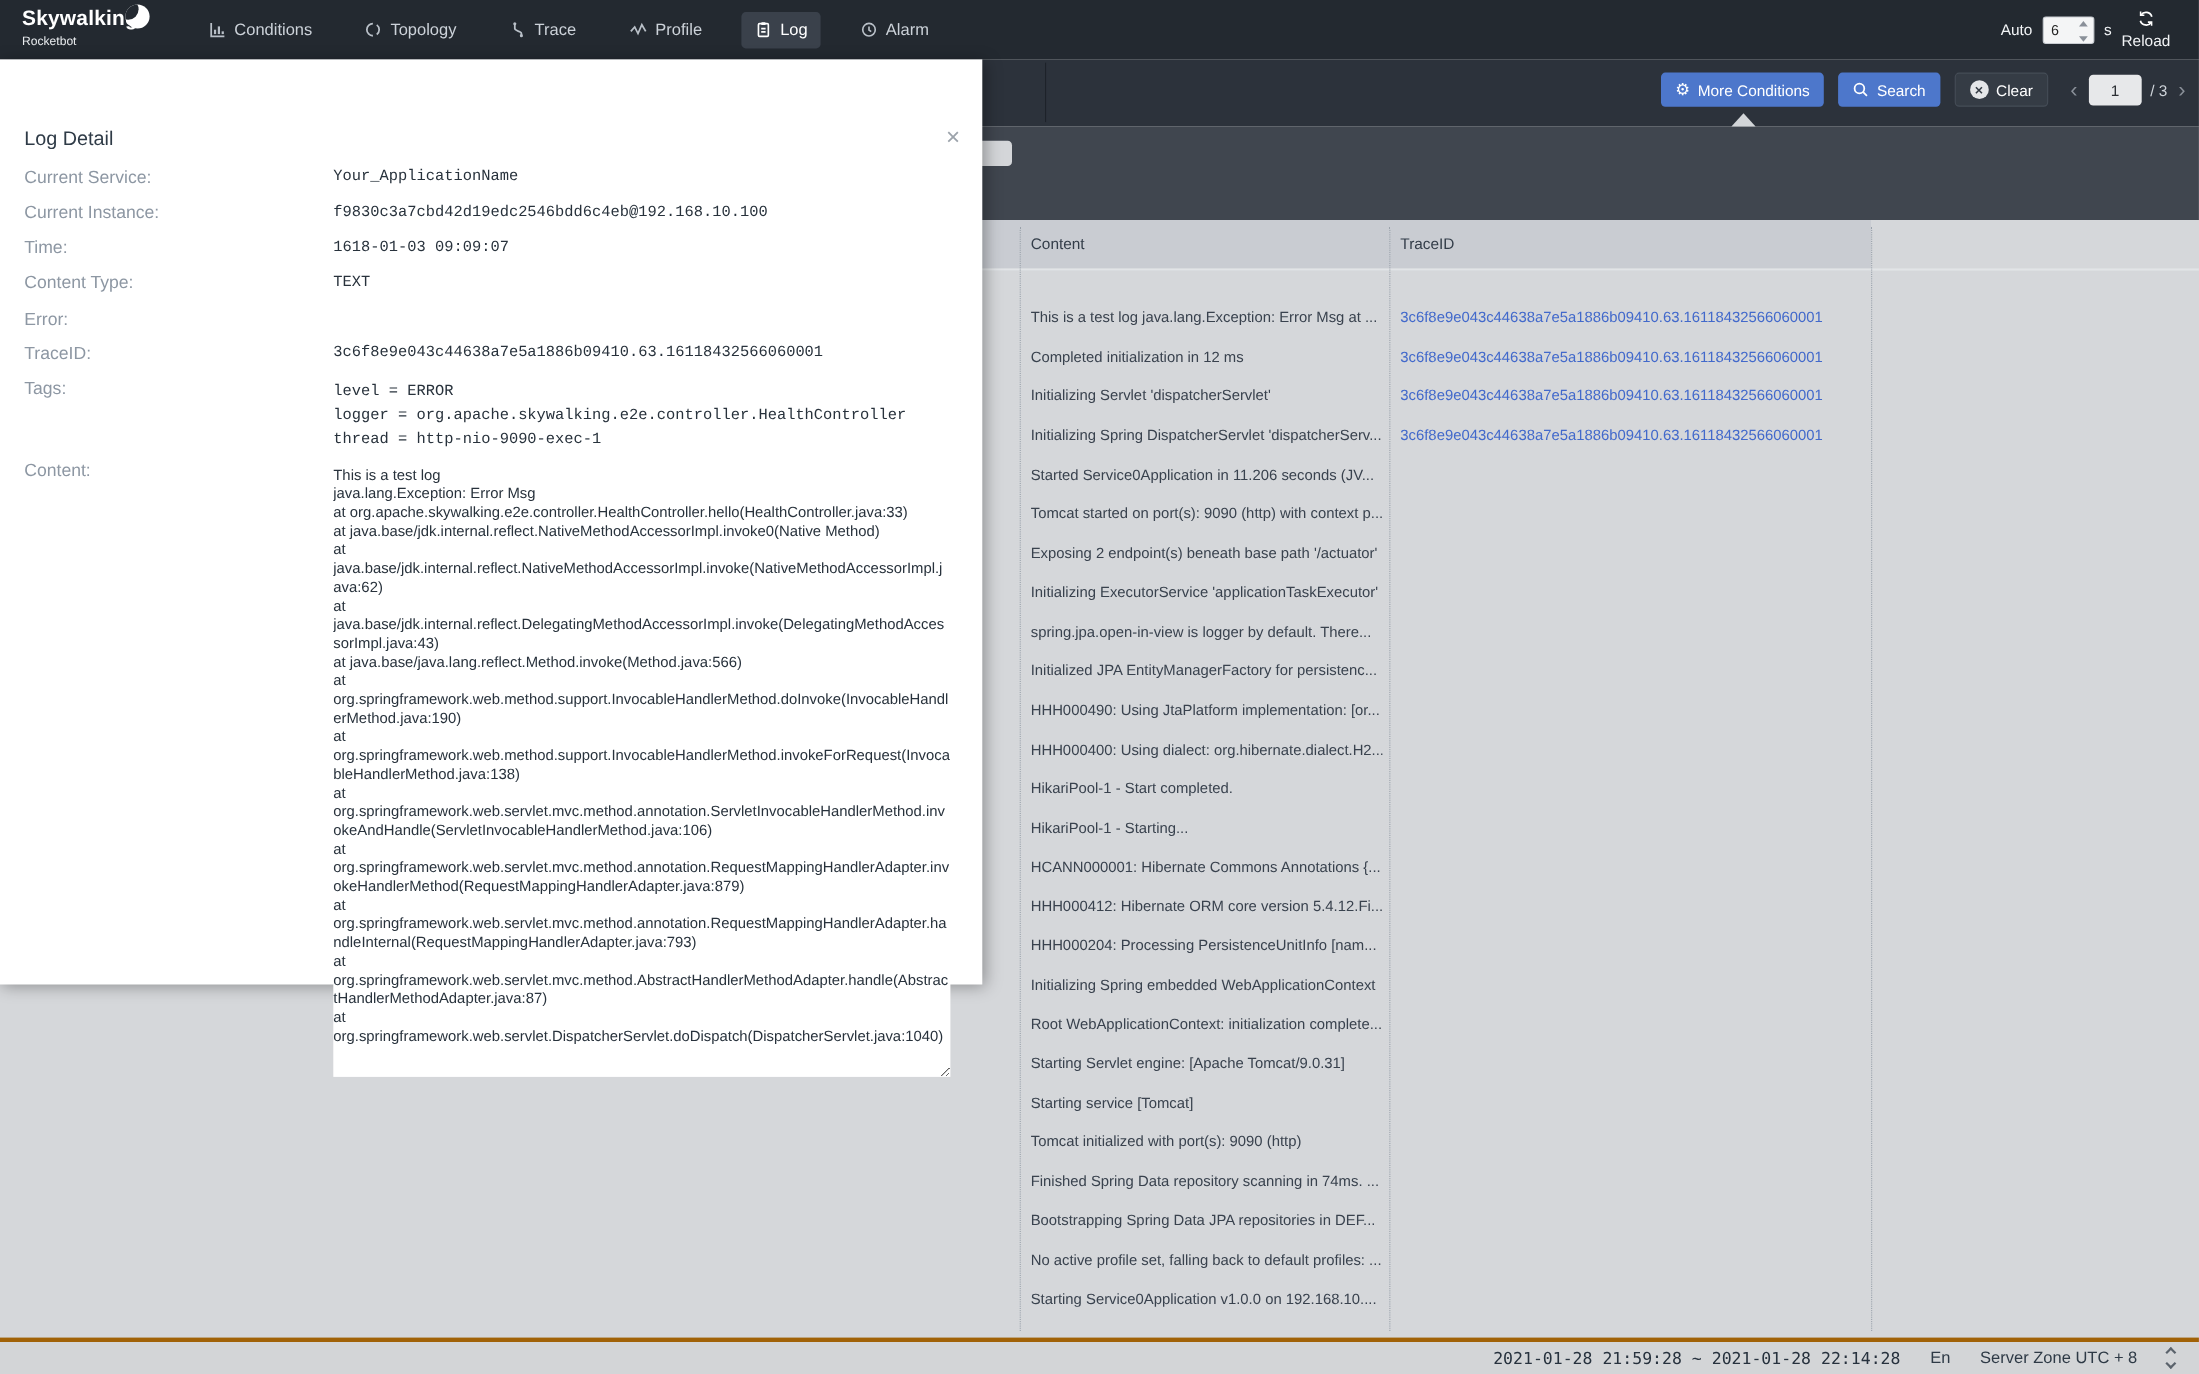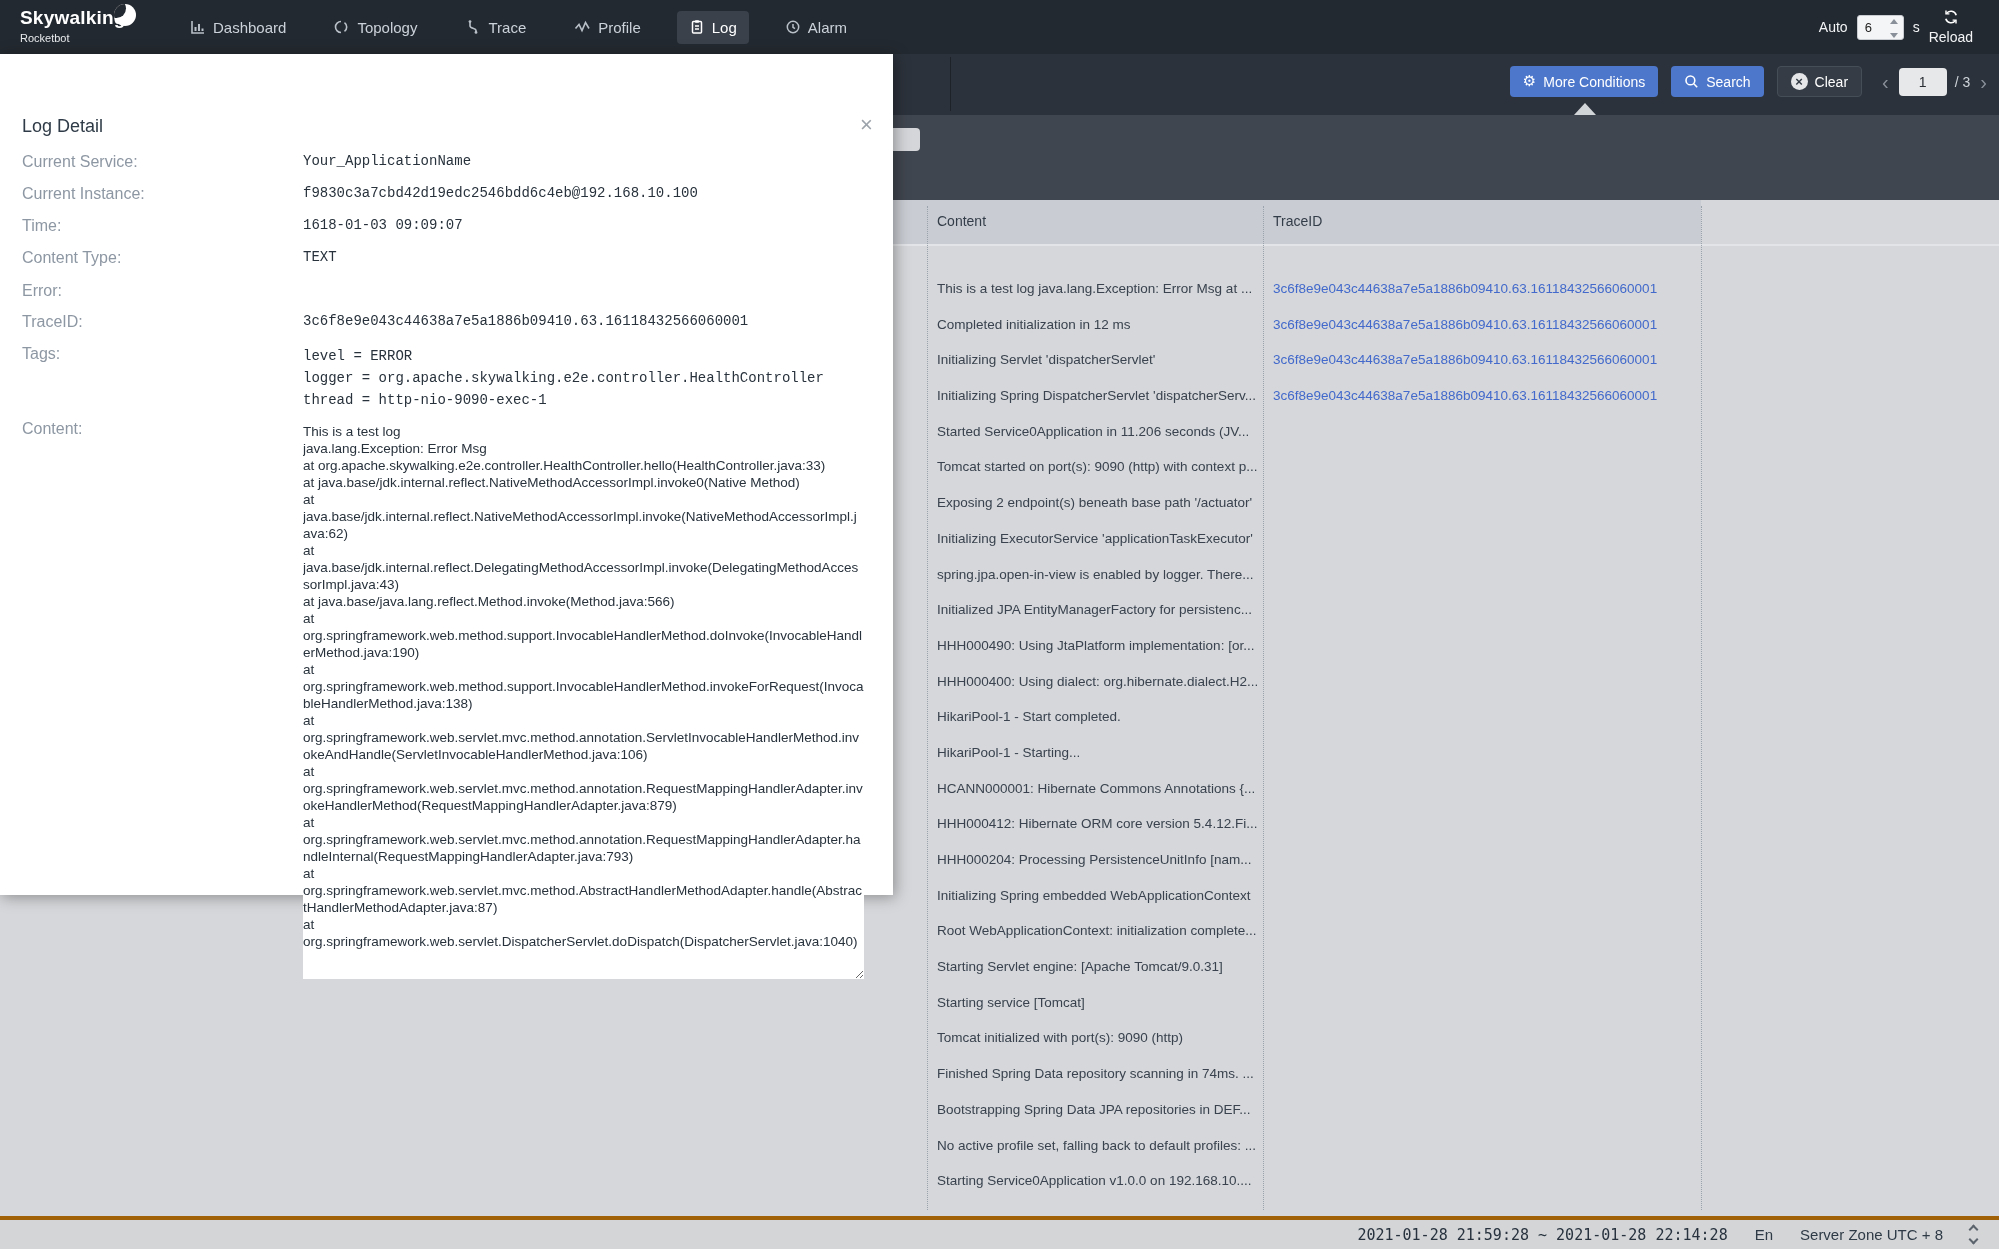--- a/index.html
+++ b/index.html
@@ -101,21 +101,21 @@
   <nav class="nav-items">
     <div class="nav-item">
       <span>
           <svg class="icon" width="16" height="16" viewBox="0 0 16 16" fill="none" stroke-width="1.6">
             <path d="M2 2v12h12"></path>
             <rect x="4.5" y="8" width="2" height="4" fill="#b9c0c8" stroke="none"></rect>
             <rect x="8" y="5" width="2" height="7" fill="#b9c0c8" stroke="none"></rect>
             <rect x="11.5" y="9.5" width="2" height="2.5" fill="#b9c0c8" stroke="none"></rect>
           </svg>
         </span>
-      <span>Dashboard</span>
+      <span>Conditions</span>
     </div>
     <div class="nav-item">
       <span>
           <svg class="icon" width="16" height="16" viewBox="0 0 16 16" fill="none" stroke-width="1.6">
             <path d="M7 2.5a5.5 5.5 0 1 0 0 11"></path>
             <path d="M10.5 3.6a5.5 5.5 0 0 1 0 8.8"></path>
           </svg>
         </span>
       <span>Topology</span>
     </div>
@@ -261,21 +261,21 @@
       <span class="tcell-content">Exposing 2 endpoint(s) beneath base path '/actuator'</span>
 
     </div>
 
     <div class="trow">
       <span class="tcell-content">Initializing ExecutorService 'applicationTaskExecutor'</span>
 
     </div>
 
     <div class="trow">
-      <span class="tcell-content">spring.jpa.open-in-view is enabled by logger. There...</span>
+      <span class="tcell-content">spring.jpa.open-in-view is logger by default. There...</span>
 
     </div>
 
     <div class="trow">
       <span class="tcell-content">Initialized JPA EntityManagerFactory for persistenc...</span>
 
     </div>
 
     <div class="trow">
       <span class="tcell-content">HHH000490: Using JtaPlatform implementation: [or...</span>

